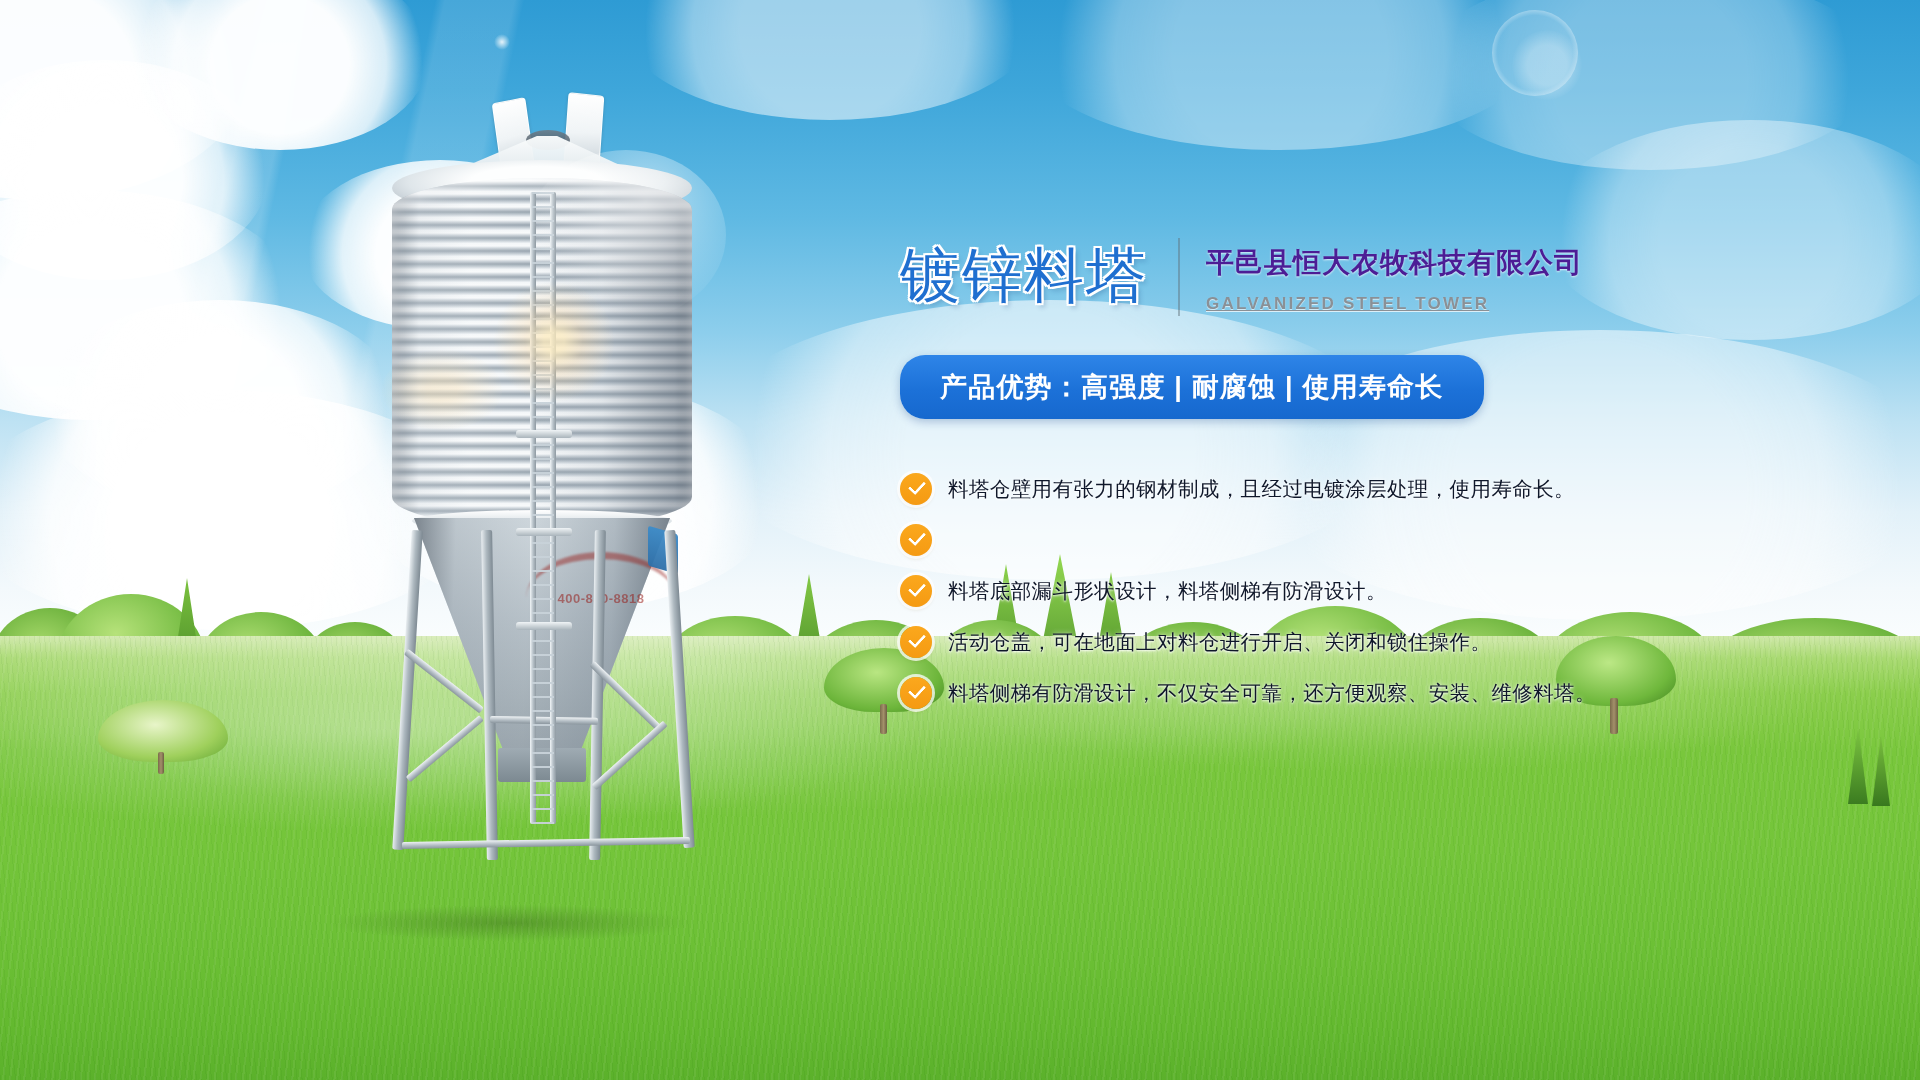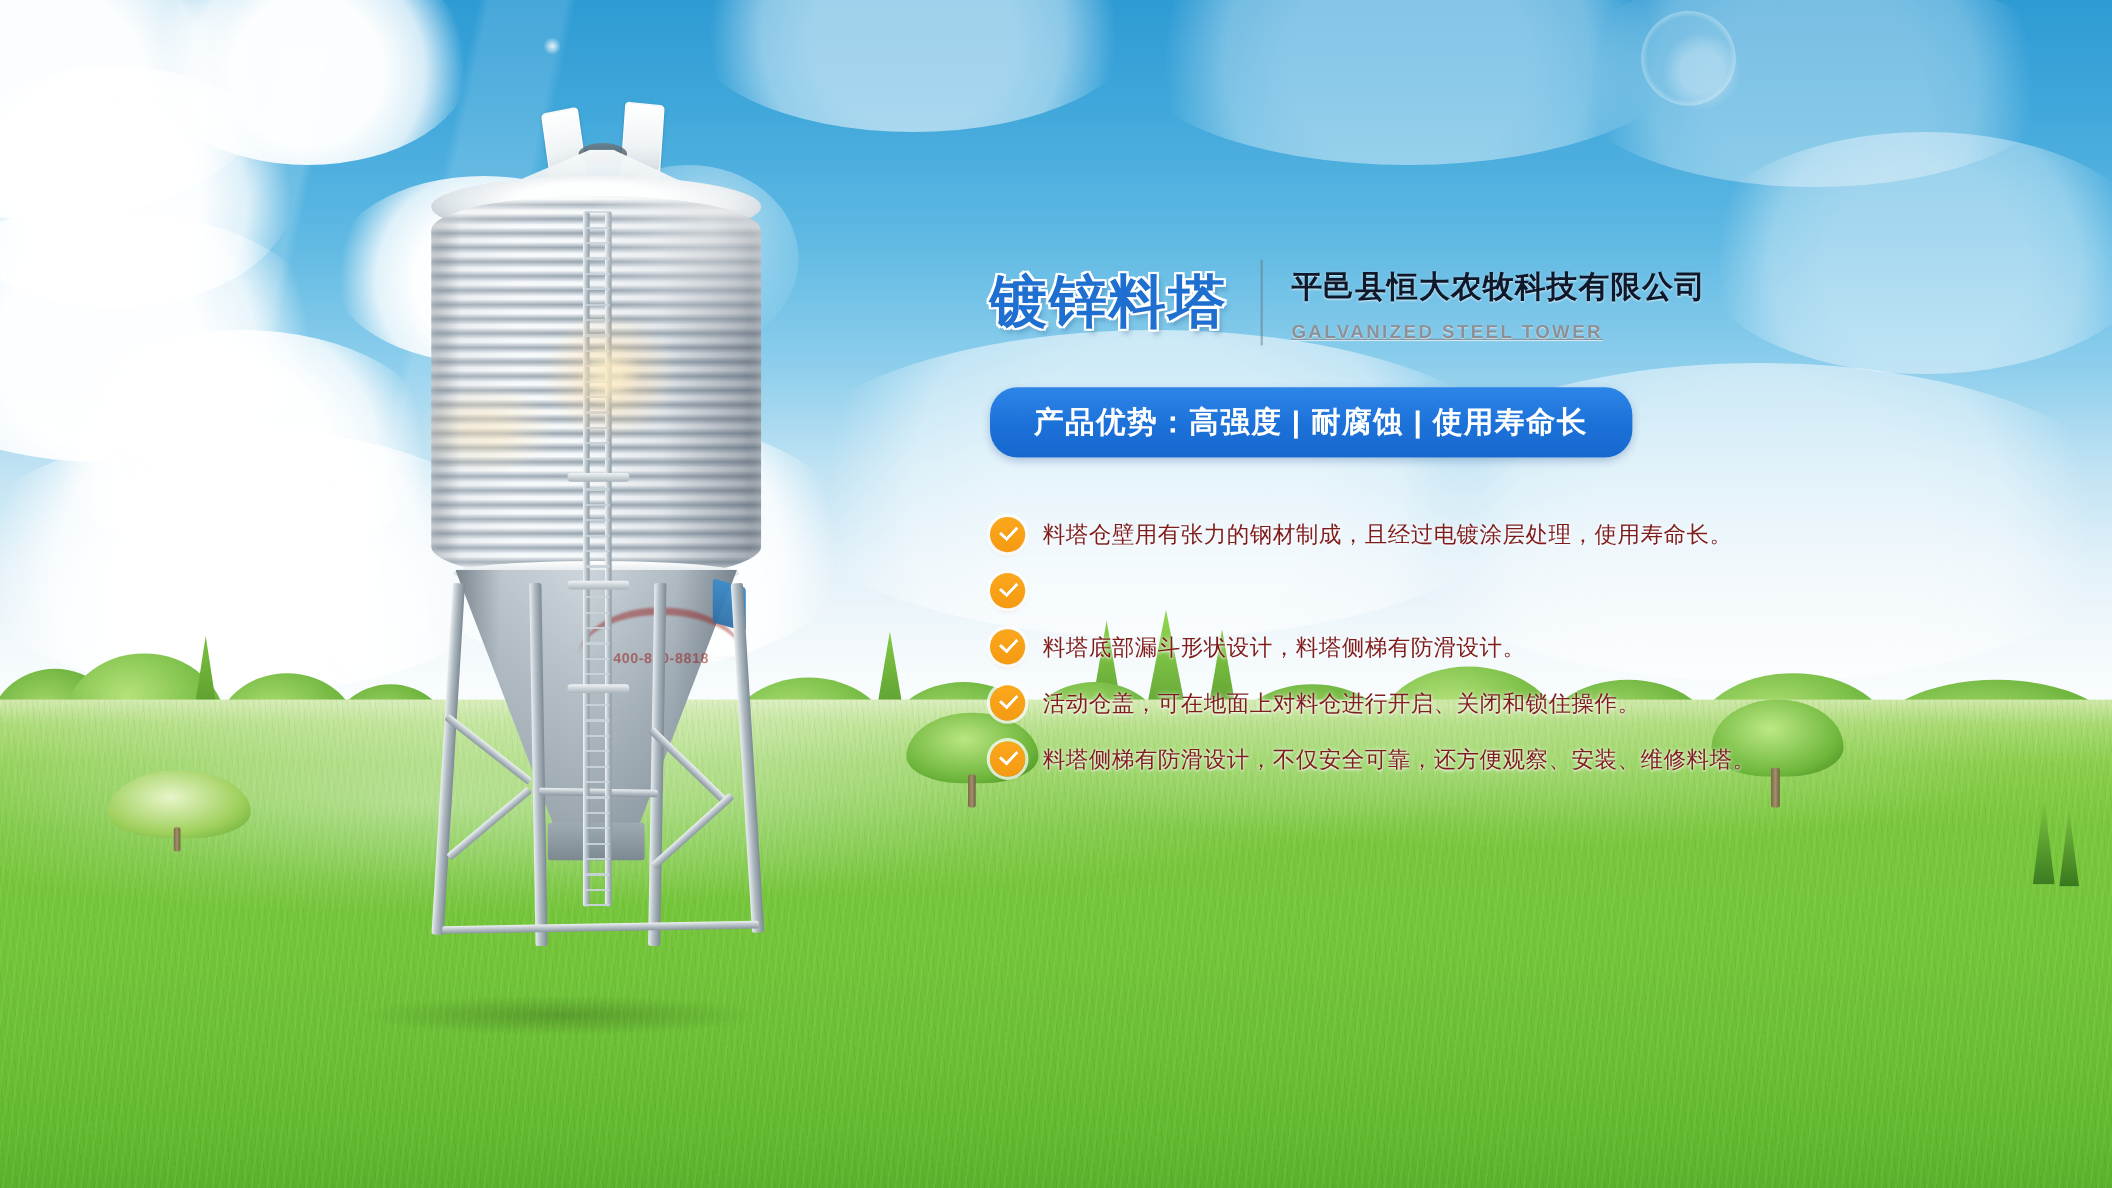--- a/index.html
+++ b/index.html
@@ -228,36 +228,36 @@
     position: absolute; left: 330px; top: 905px; width: 360px; height: 36px;
     background: radial-gradient(ellipse at 50% 50%, rgba(40,70,20,.30), rgba(40,70,20,0) 72%);
     pointer-events: none;
   }
 
   
   #panel { position: absolute; left: 900px; top: 236px; width: 700px; }
 
   .title-row { display: flex; align-items: center; gap: 0px; }
   .main-title {
-    font-size: 52px; font-weight: 700; letter-spacing: 2px;
+    font-size: 60px; font-weight: 400; letter-spacing: 2px;
     color: #1F6FD0;
     -webkit-text-stroke: 0px;
     text-shadow:
       2px 0 0 #fff, -2px 0 0 #fff, 0 2px 0 #fff, 0 -2px 0 #fff,
       2px 2px 0 #fff, -2px 2px 0 #fff, 2px -2px 0 #fff, -2px -2px 0 #fff,
       3px 4px 5px rgba(20,60,120,.30);
     white-space: nowrap;
   }
   .divider-v {
     width: 2px; height: 78px; margin: 0 26px 0 30px;
     background: rgba(95,110,120,.45);
   }
   .co-block { padding-top: 4px; }
   .co-name {
-    font-size: 28px; font-weight: 700; color: #0f172a;
+    font-size: 28px; font-weight: 700; color: #4c1d95;
     letter-spacing: 1px; white-space: nowrap;
     text-shadow: 0 1px 2px rgba(255,255,255,.75);
   }
   .co-en {
     margin-top: 12px;
     font-size: 17px; font-weight: 700; color: #8A9096;
     letter-spacing: 2.2px; white-space: nowrap;
     text-shadow: 0 1px 1px rgba(255,255,255,.7);
     text-decoration: underline;
   }
@@ -289,21 +289,21 @@
   }
   .tick::after {
     content: "";
     position: absolute; left: 9px; top: 8px;
     width: 13px; height: 7px;
     border-left: 3.2px solid #fff; border-bottom: 3.2px solid #fff;
     transform: rotate(-47deg);
     border-radius: 1px;
   }
   .feat-text {
-    font-size: 20.5px; color: #7f1d1d; font-weight: 500;
+    font-size: 20.5px; color: #0f172a; font-weight: 500;
     letter-spacing: .4px; white-space: nowrap;
     text-shadow: 0 1px 2px rgba(255,255,255,.95), 0 0 5px rgba(255,255,255,.85);
   }
 </style>
 </head>
 <body>
 
 <div id="banner">
 
   <div class="sky"></div>

